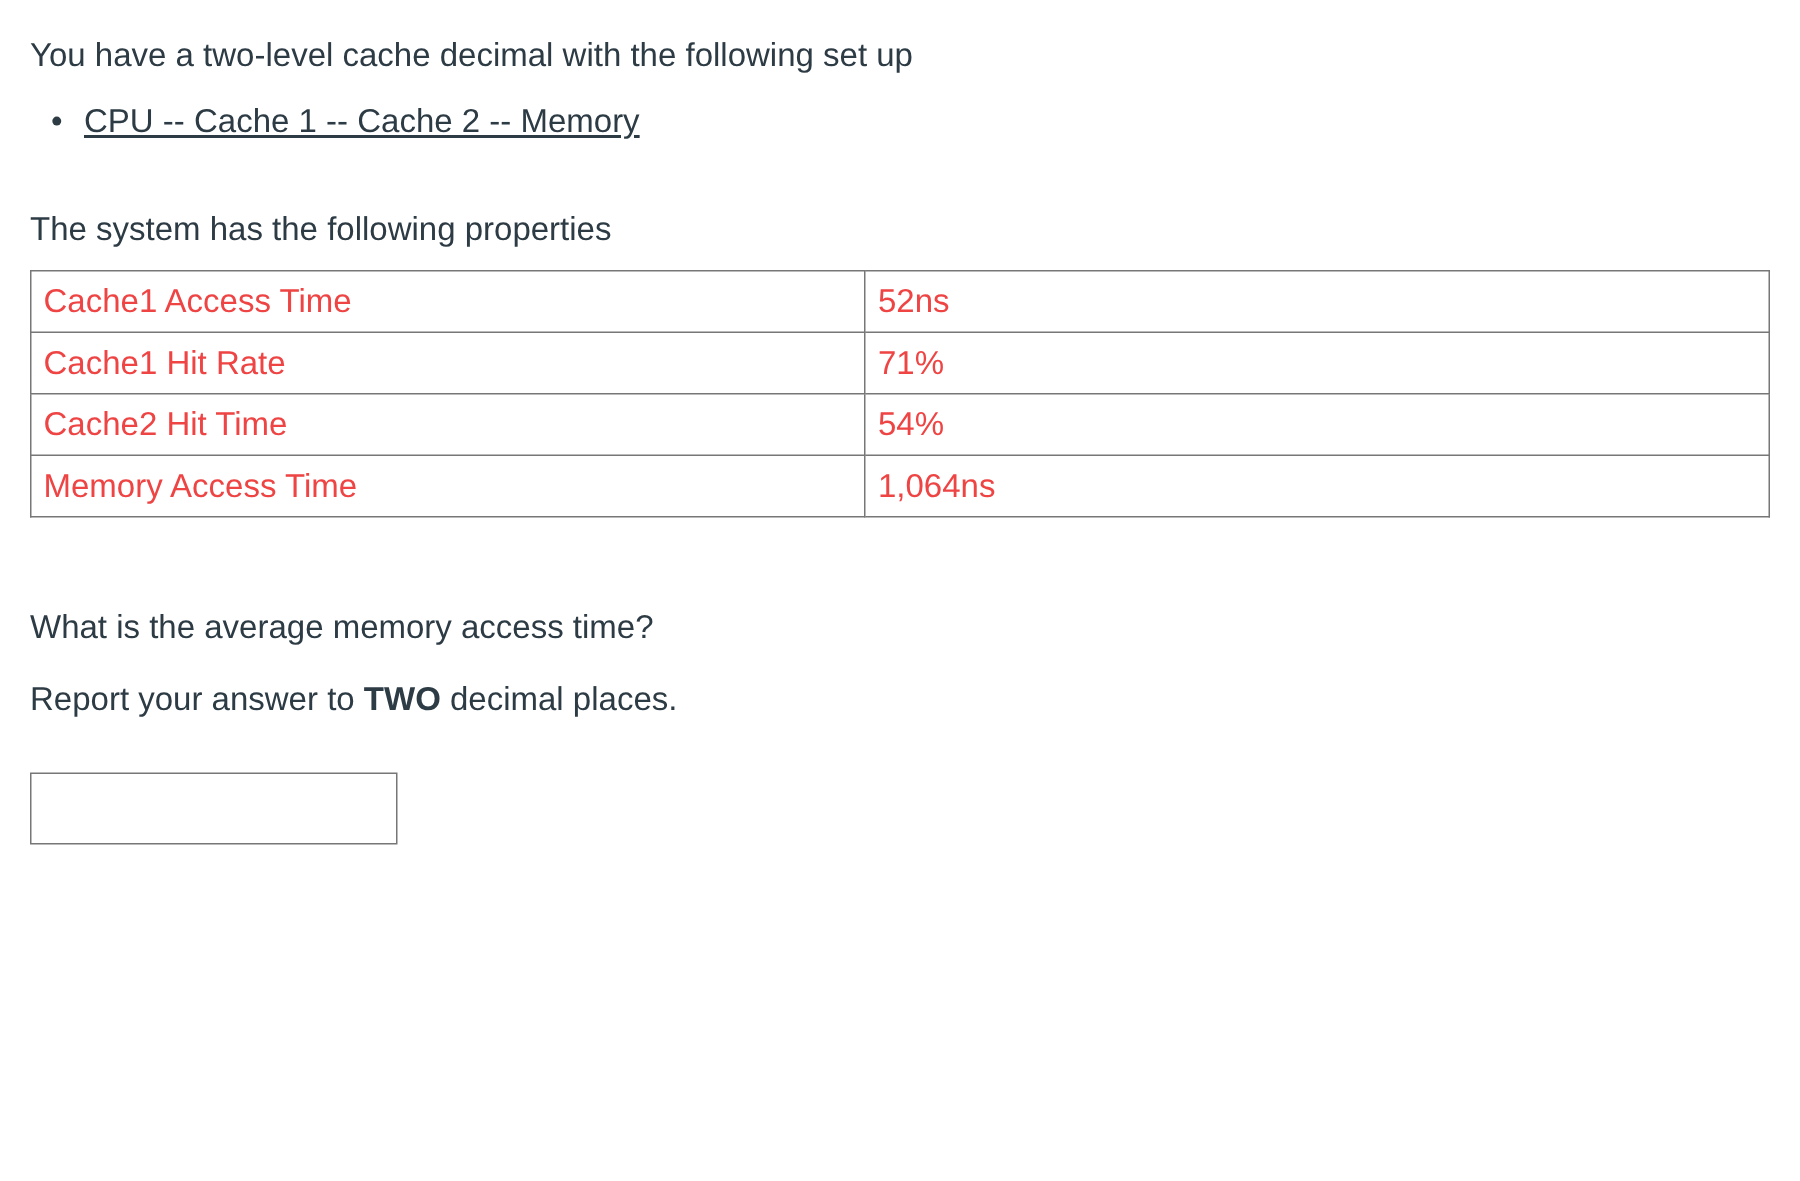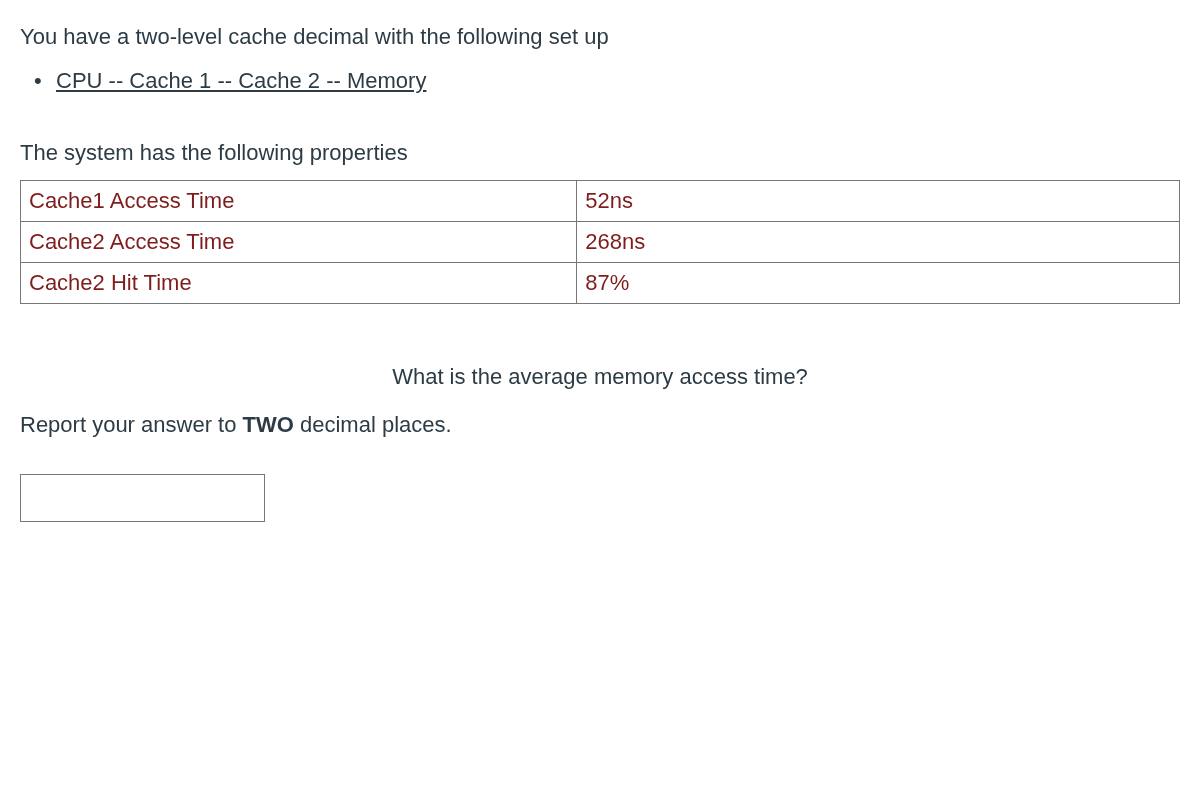--- a/index.html
+++ b/index.html
@@ -29,24 +29,24 @@
     table.props {
       border-collapse: collapse;
       width: 100%;
       margin-bottom: 60px;
     }
     table.props td {
       border: 1px solid #777;
       padding: 7px 8px;
       text-align: left;
       font-size: 22px;
-      color: #7f1d1d;
+      color: #ef4444;
     }
     table.props td:first-child { width: 48%; }
-    .question { margin-bottom: 22px; text-align: center; }
+    .question { margin-bottom: 22px; }
     .instruction { margin-bottom: 36px; }
     .instruction b { font-weight: 700; }
     .answer-input {
       width: 245px;
       height: 48px;
       border: 1px solid #777;
       padding: 6px 10px;
       font-size: 20px;
     }
   </style>
@@ -63,26 +63,30 @@
 
 <p class="subhead">The system has the following properties</p>
 
 <table class="props">
   <tbody>
     <tr>
       <td>Cache1 Access Time</td>
       <td>52ns</td>
     </tr>
     <tr>
-      <td>Cache2 Access Time</td>
-      <td>268ns</td>
+      <td>Cache1 Hit Rate</td>
+      <td>71%</td>
     </tr>
     <tr>
       <td>Cache2 Hit Time</td>
-      <td>87%</td>
+      <td>54%</td>
+    </tr>
+    <tr>
+      <td>Memory Access Time</td>
+      <td>1,064ns</td>
     </tr>
   </tbody>
 </table>
 
 <p class="question">What is the average memory access time?</p>
 
 <p class="instruction">
   <span>Report your answer to </span><b>TWO</b><span> decimal places.</span>
 </p>
 

